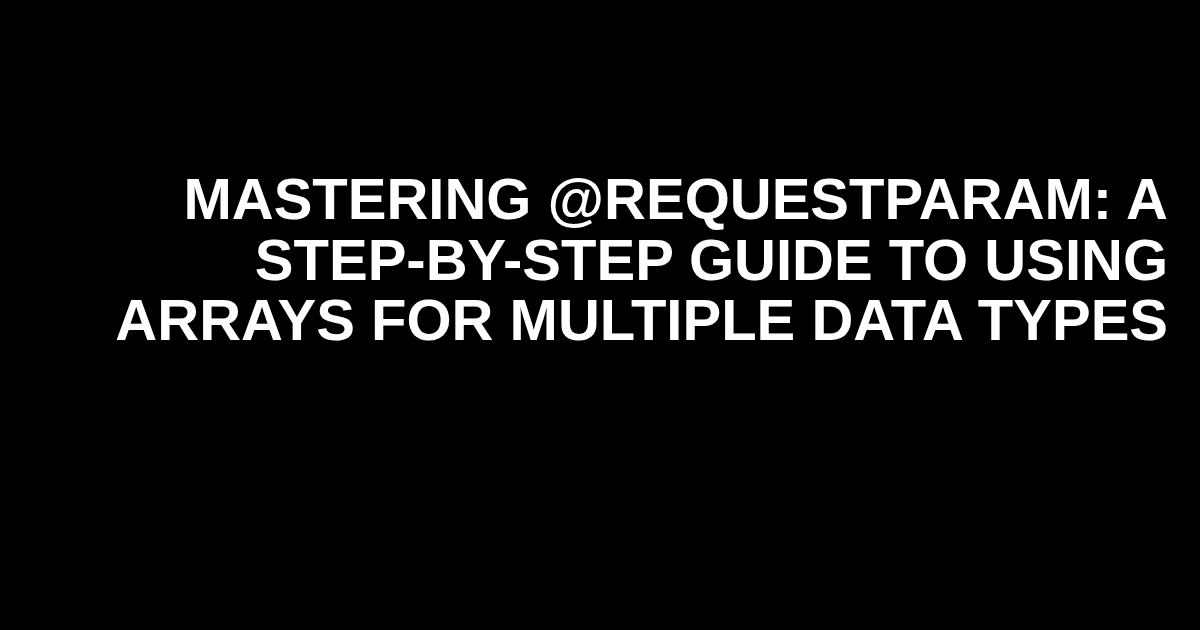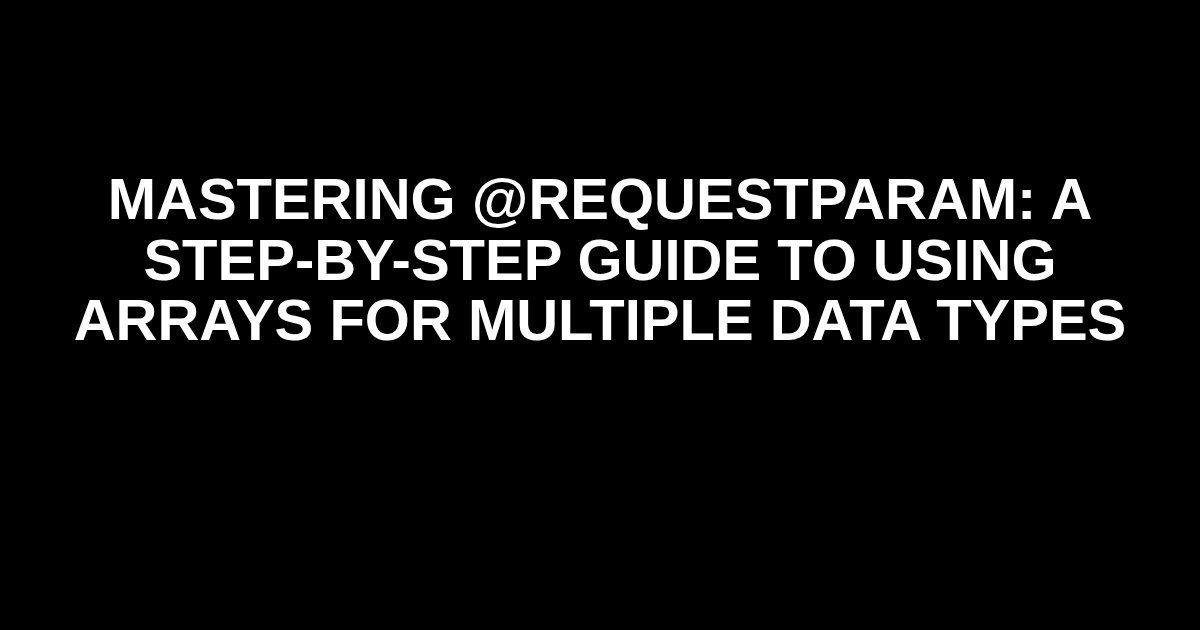--- a/index.html
+++ b/index.html
@@ -12,21 +12,21 @@
       height: 630px;
       background-color: #000000;
       display: flex;
       align-items: center;
       justify-content: center;
       overflow: hidden;
     }
     .title-container {
       width: 100%;
       padding: 0 32px;
-      text-align: center;
+      text-align: right;
       position: relative;
       top: -55px;
     }
     .title {
       color: #ffffff;
       font-family: 'Arial Black', 'Impact', 'Helvetica Neue', sans-serif;
       font-weight: 900;
       font-size: 58px;
       line-height: 1.05;
       letter-spacing: 0px;

